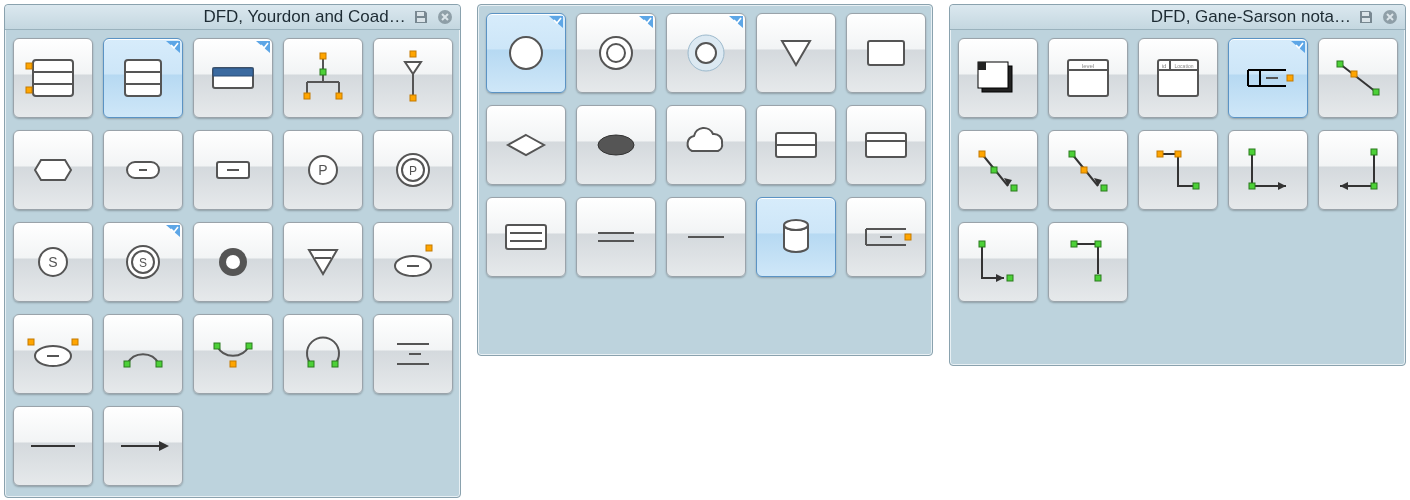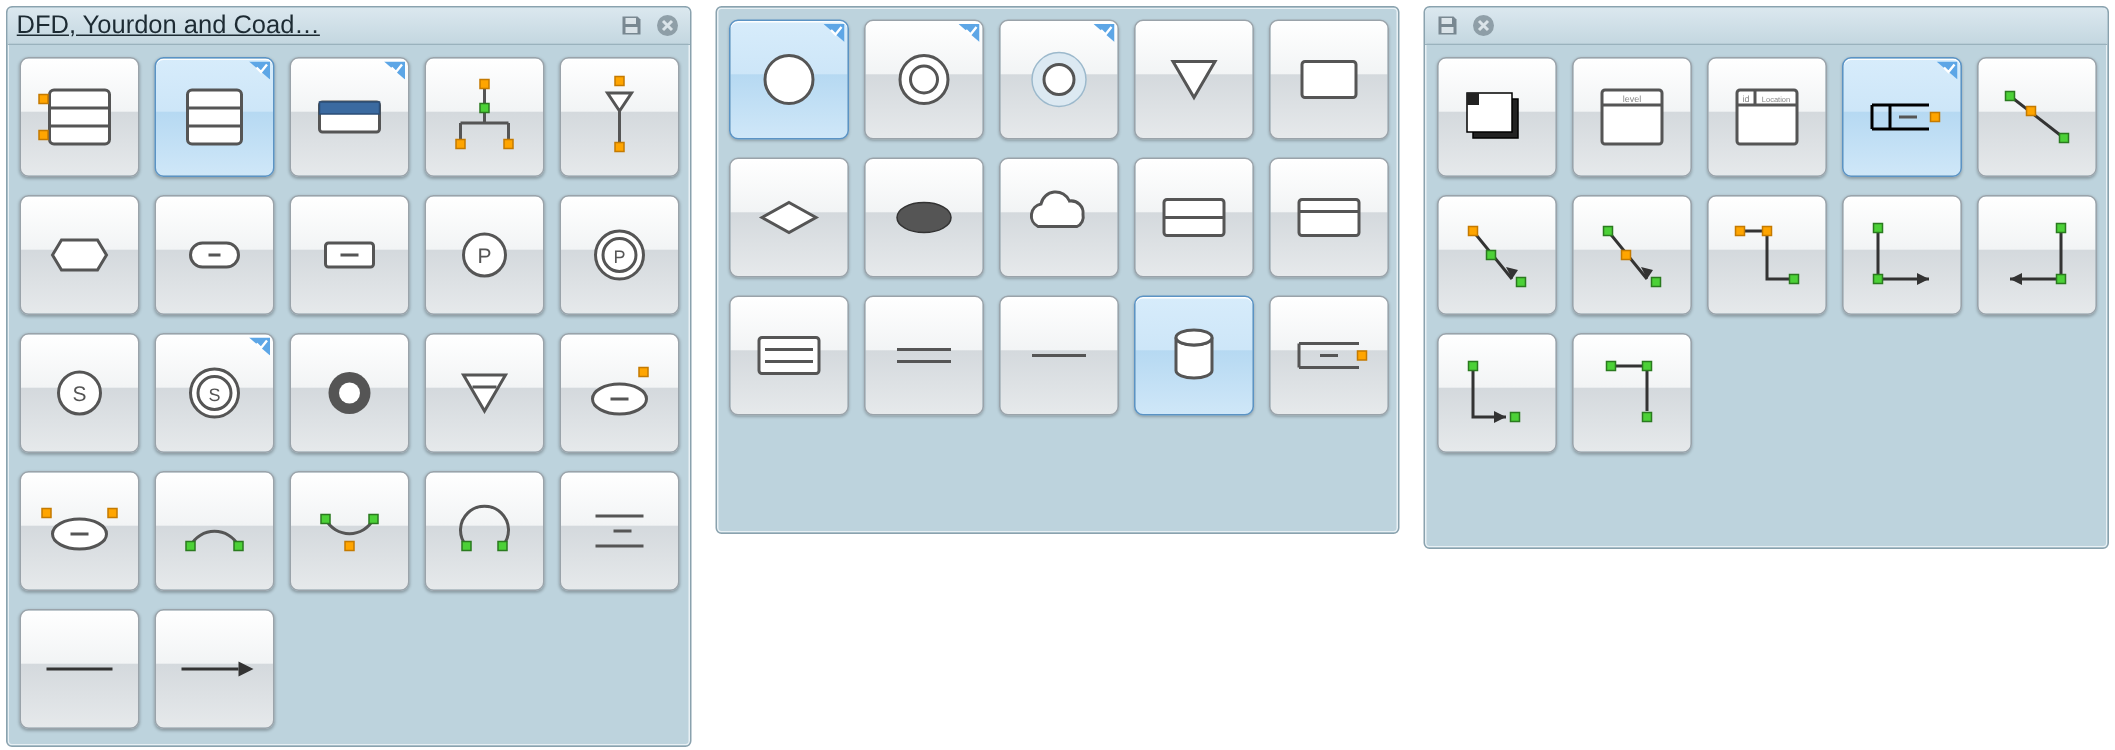--- a/index.html
+++ b/index.html
@@ -29,27 +29,26 @@
     display: flex;
     align-items: center;
     gap: 6px;
     padding: 0 6px;
     background: linear-gradient(#dbe8ef, #c4d7e0);
     border-bottom: 1px solid #9ab2bd;
     border-radius: 4px 4px 0 0;
   }
   .panel-title {
     flex: 1;
-    text-align: left;
+    text-align: right;
     white-space: nowrap;
     overflow: hidden;
     text-overflow: ellipsis;
     font-size: 17px;
     color: #1d2b33;
-    text-decoration: underline;
   }
   .hdr-btn {
     width: 18px;
     height: 18px;
     display: flex;
     align-items: center;
     justify-content: center;
     opacity: 0.75;
   }
   .panel-body {
@@ -373,20 +372,21 @@
             <line x1="14" y1="42" x2="54" y2="42" stroke="#555" stroke-width="2" fill="none"></line>
             <line x1="14" y1="26" x2="14" y2="42" stroke="#555" stroke-width="2" fill="none"></line>
             <line x1="28" y1="34" x2="40" y2="34" stroke="#555" stroke-width="2" fill="none"></line>
             <rect x="53" y="31" width="6" height="6" fill="#ffa500" stroke="#c47a00"></rect>
           </svg>
         </div>
       </div>
     </div>
     <div class="panel" style="width: 460px; min-height: 360px;">
       <div class="panel-header">
+        <div class="panel-title">DFD, Gane-Sarson nota…</div>
         <div class="hdr-btn">
           <svg width="16" height="16" viewBox="0 0 16 16">
             <path d="M2 2h10l2 2v10H2z" fill="#5c6b75"></path>
             <rect x="4" y="3" width="7" height="4" fill="#dfe6ea"></rect>
             <rect x="4" y="9" width="8" height="4" fill="#dfe6ea"></rect>
           </svg>
         </div>
         <div class="hdr-btn">
           <svg width="16" height="16" viewBox="0 0 16 16">
             <circle cx="8" cy="8" r="7" fill="#7a8a93"></circle>

